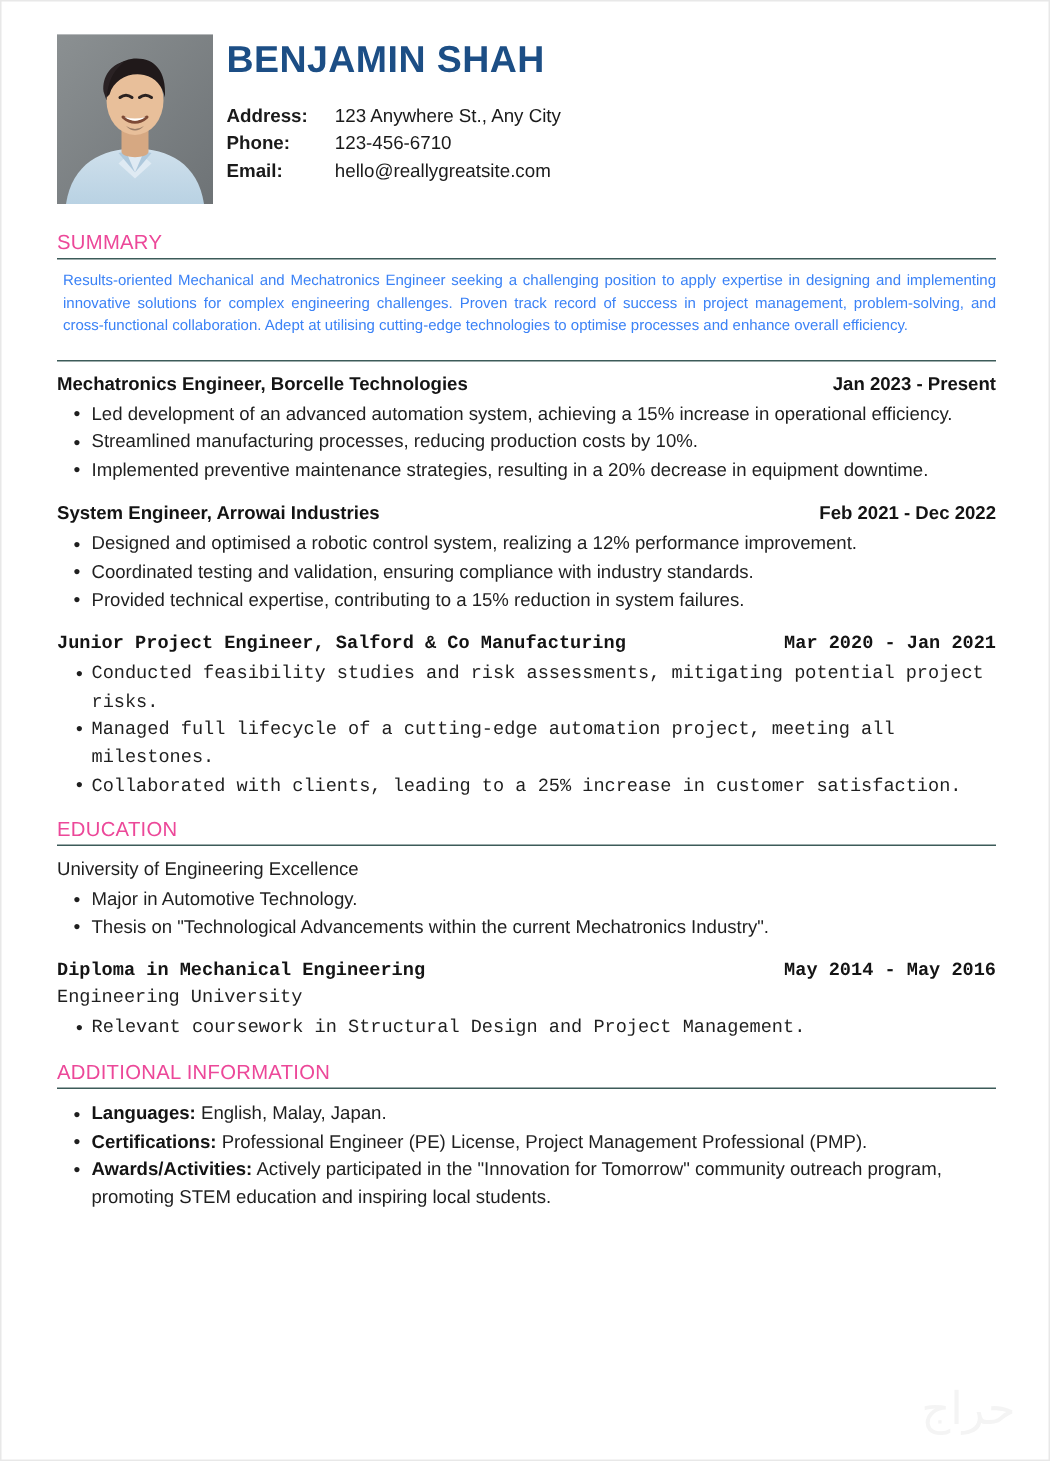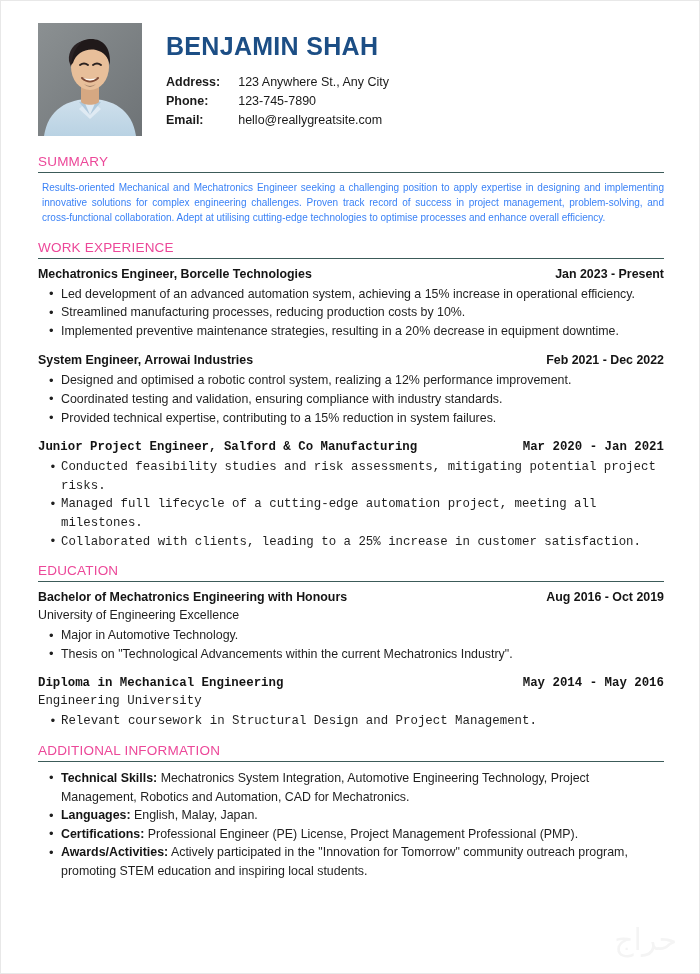--- a/index.html
+++ b/index.html
@@ -29,22 +29,22 @@
   .content {
     position: absolute;
     left: 37px;
     top: 22px;
     width: 626px;
   }
 
   
   .header {
     display: flex;
-    align-items: center;
-    gap: 24px;
+    align-items: flex-start;
+    gap: 9px;
     margin-bottom: 18px;
   }
   .photo {
     width: 104px;
     height: 113px;
     flex: 0 0 104px;
     position: relative;
     overflow: hidden;
     background: #7b8083;
   }
@@ -221,39 +221,38 @@
       <div class="header-right">
         <h1 class="name">BENJAMIN SHAH</h1>
         <table class="contact-table">
           <tbody>
               <tr>
                 <td class="contact-label">Address:</td>
                 <td class="contact-value">123 Anywhere St., Any City</td>
               </tr>
               <tr>
                 <td class="contact-label">Phone:</td>
-                <td class="contact-value">123-745-7890</td>
+                <td class="contact-value">123-456-6710</td>
               </tr>
               <tr>
                 <td class="contact-label">Email:</td>
                 <td class="contact-value">hello@reallygreatsite.com</td>
               </tr>
             </tbody>
         </table>
       </div>
     </div>
 
     <div class="section" id="summary-section">
       <div class="section-title">SUMMARY</div>
       <div class="section-rule"></div>
       <p class="summary-text">Results-oriented Mechanical and Mechatronics Engineer seeking a challenging position to apply expertise in designing and implementing innovative solutions for complex engineering challenges. Proven track record of success in project management, problem-solving, and cross-functional collaboration. Adept at utilising cutting-edge technologies to optimise processes and enhance overall efficiency.</p>
     </div>
 
     <div class="section" id="work-section">
-      <div class="section-title">WORK EXPERIENCE</div>
       <div class="section-rule"></div>
       <div id="work-entries">
           <div class="entry">
             <div class="entry-head">
               <div class="entry-title">Mechatronics Engineer, Borcelle Technologies</div>
               <div class="entry-date">Jan 2023 - Present</div>
             </div>
             <ul class="bullets">
               <li>Led development of an advanced automation system, achieving a 15% increase in operational efficiency.</li>
               <li>Streamlined manufacturing processes, reducing production costs by 10%.</li>
@@ -283,24 +282,20 @@
             </ul>
           </div>
         </div>
     </div>
 
     <div class="section" id="education-section">
       <div class="section-title">EDUCATION</div>
       <div class="section-rule"></div>
       <div id="education-entries">
           <div class="entry">
-            <div class="entry-head">
-              <div class="entry-title">Bachelor of Mechatronics Engineering with Honours</div>
-              <div class="entry-date">Aug 2016 - Oct 2019</div>
-            </div>
             <div class="entry-sub">University of Engineering Excellence</div>
             <ul class="bullets">
               <li>Major in Automotive Technology.</li>
               <li>Thesis on "Technological Advancements within the current Mechatronics Industry".</li>
             </ul>
           </div>
           <div class="entry">
             <div class="entry-head">
               <div class="entry-title">Diploma in Mechanical Engineering</div>
               <div class="entry-date">May 2014 - May 2016</div>
@@ -310,21 +305,20 @@
               <li>Relevant coursework in Structural Design and Project Management.</li>
             </ul>
           </div>
         </div>
     </div>
 
     <div class="section" id="additional-section">
       <div class="section-title">ADDITIONAL INFORMATION</div>
       <div class="section-rule"></div>
       <ul class="bullets info-list" id="additional-items">
-          <li><span class="info-key">Technical Skills:</span><span> Mechatronics System Integration, Automotive Engineering Technology, Project Management, Robotics and Automation, CAD for Mechatronics.</span></li>
           <li><span class="info-key">Languages:</span><span> English, Malay, Japan.</span></li>
           <li><span class="info-key">Certifications:</span><span> Professional Engineer (PE) License, Project Management Professional (PMP).</span></li>
           <li><span class="info-key">Awards/Activities:</span><span> Actively participated in the "Innovation for Tomorrow" community outreach program, promoting STEM education and inspiring local students.</span></li>
         </ul>
     </div>
 
   </div>
 
   <div class="watermark">حراج</div>
 </div>

